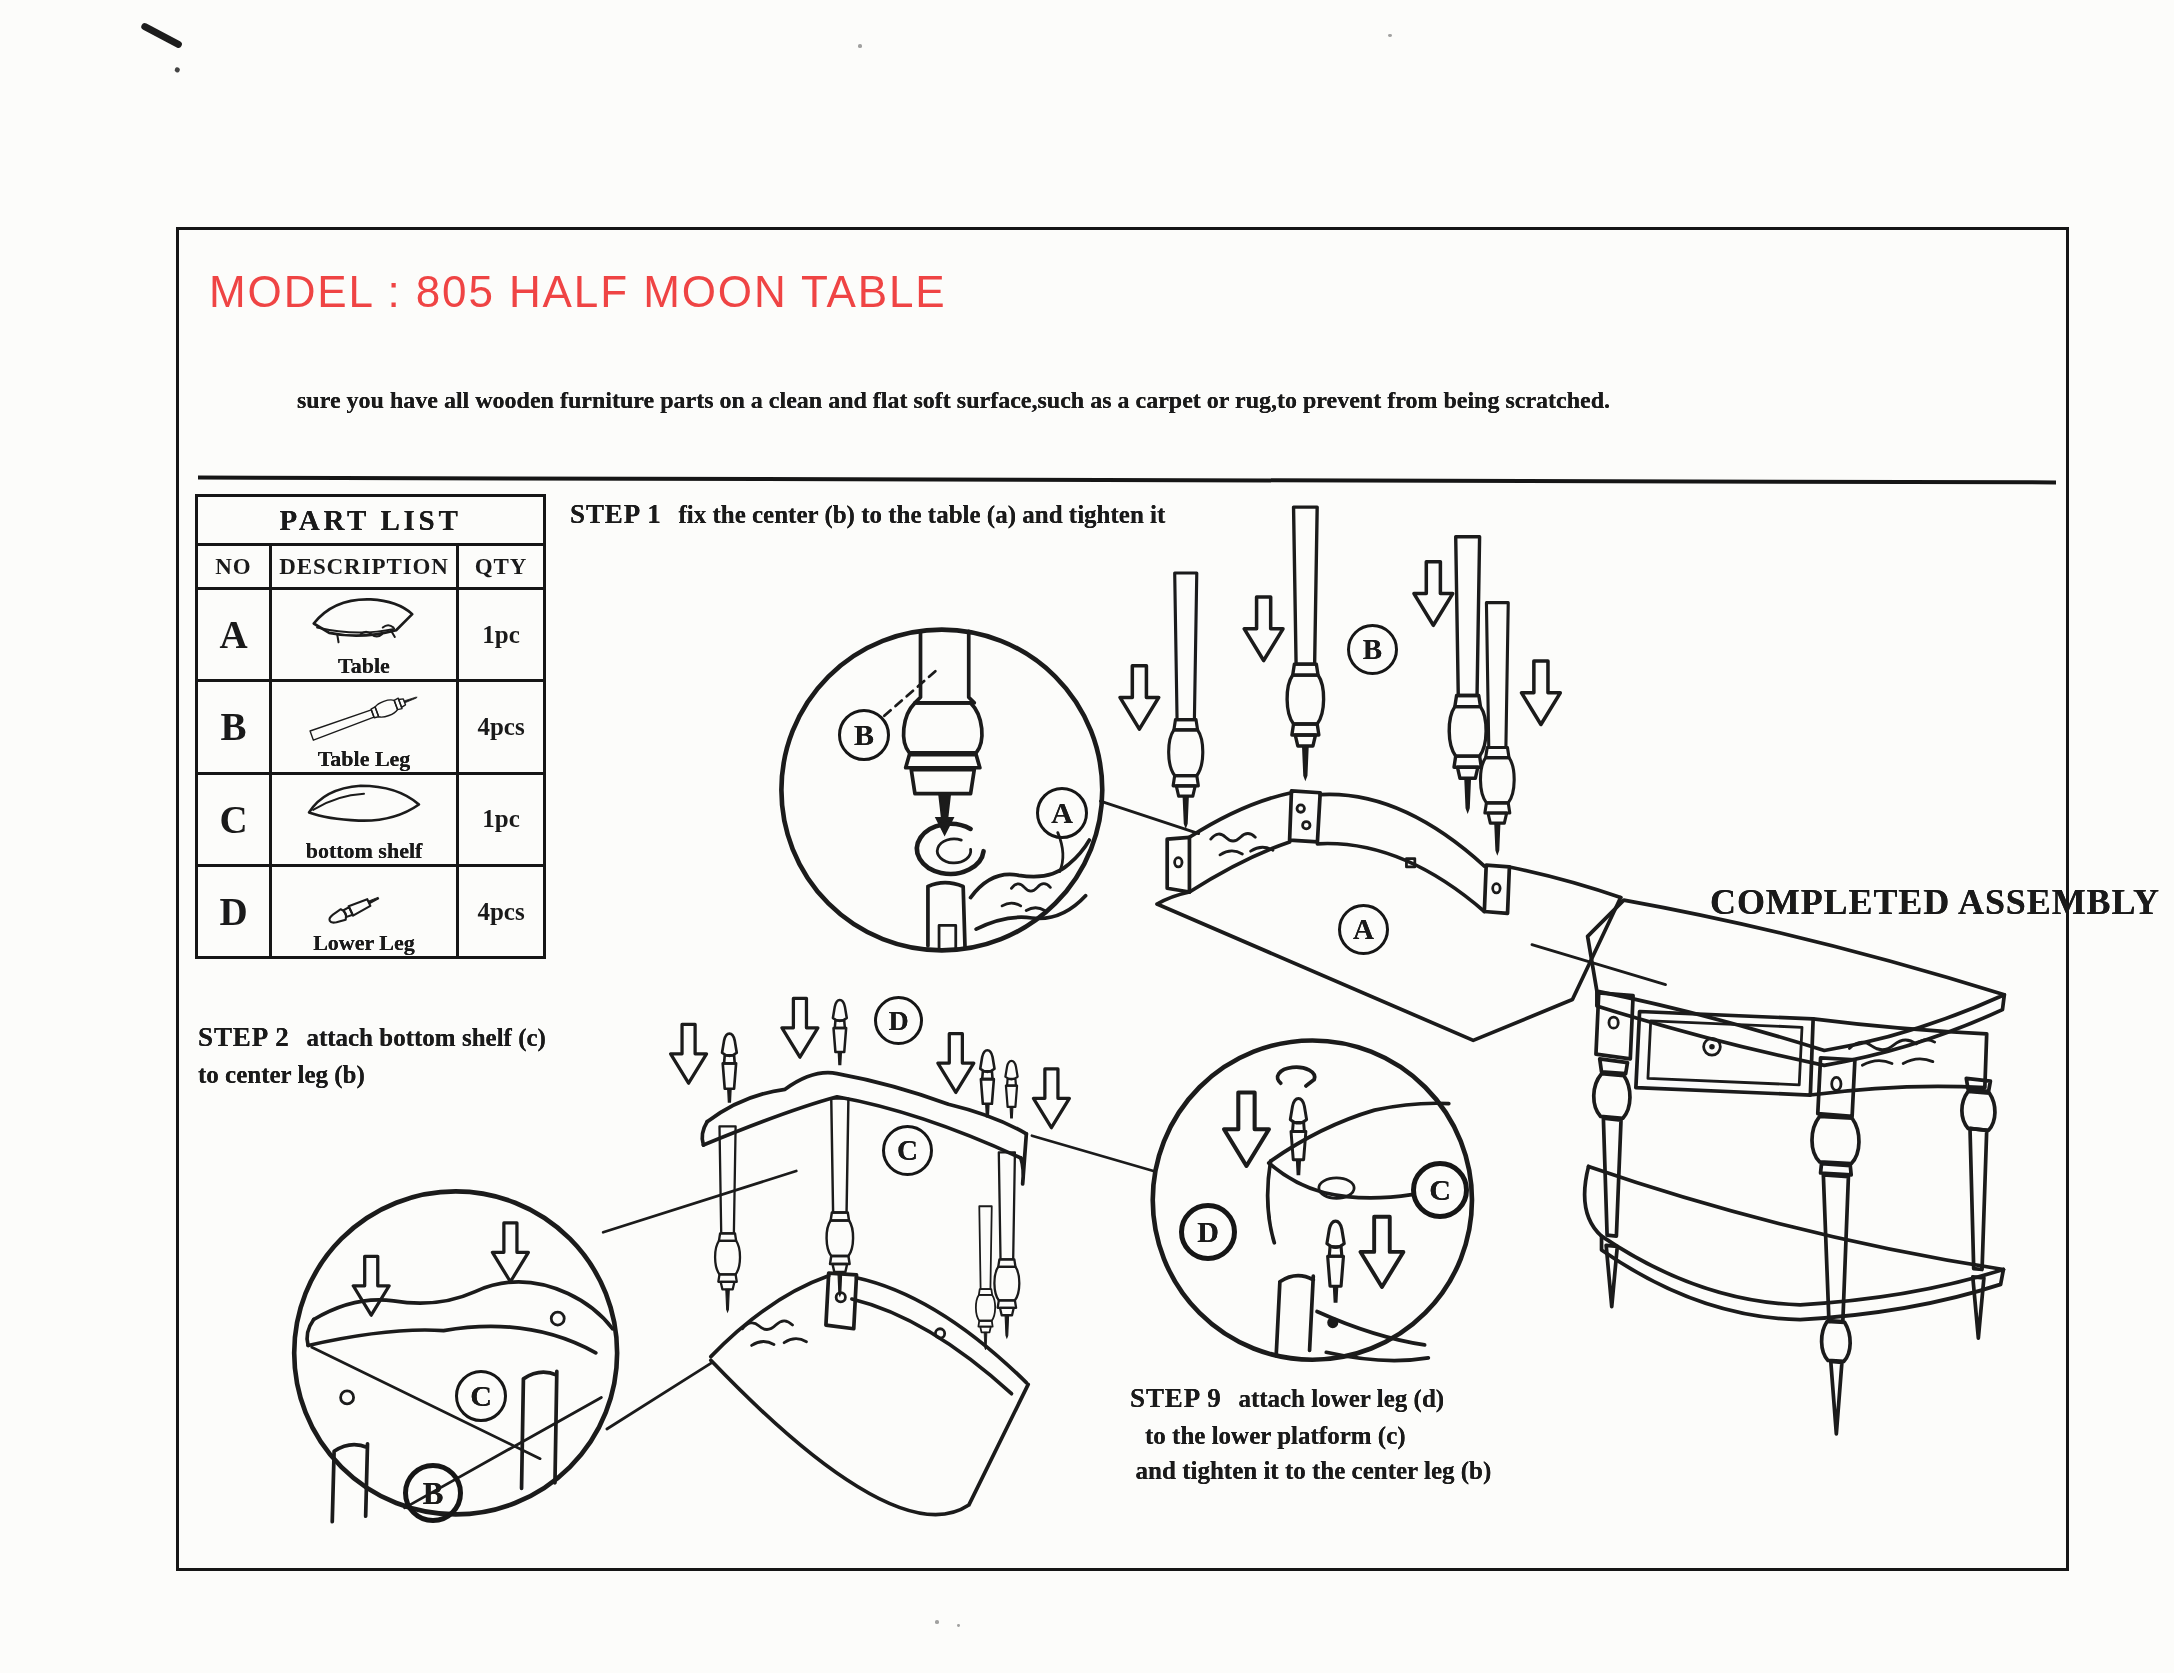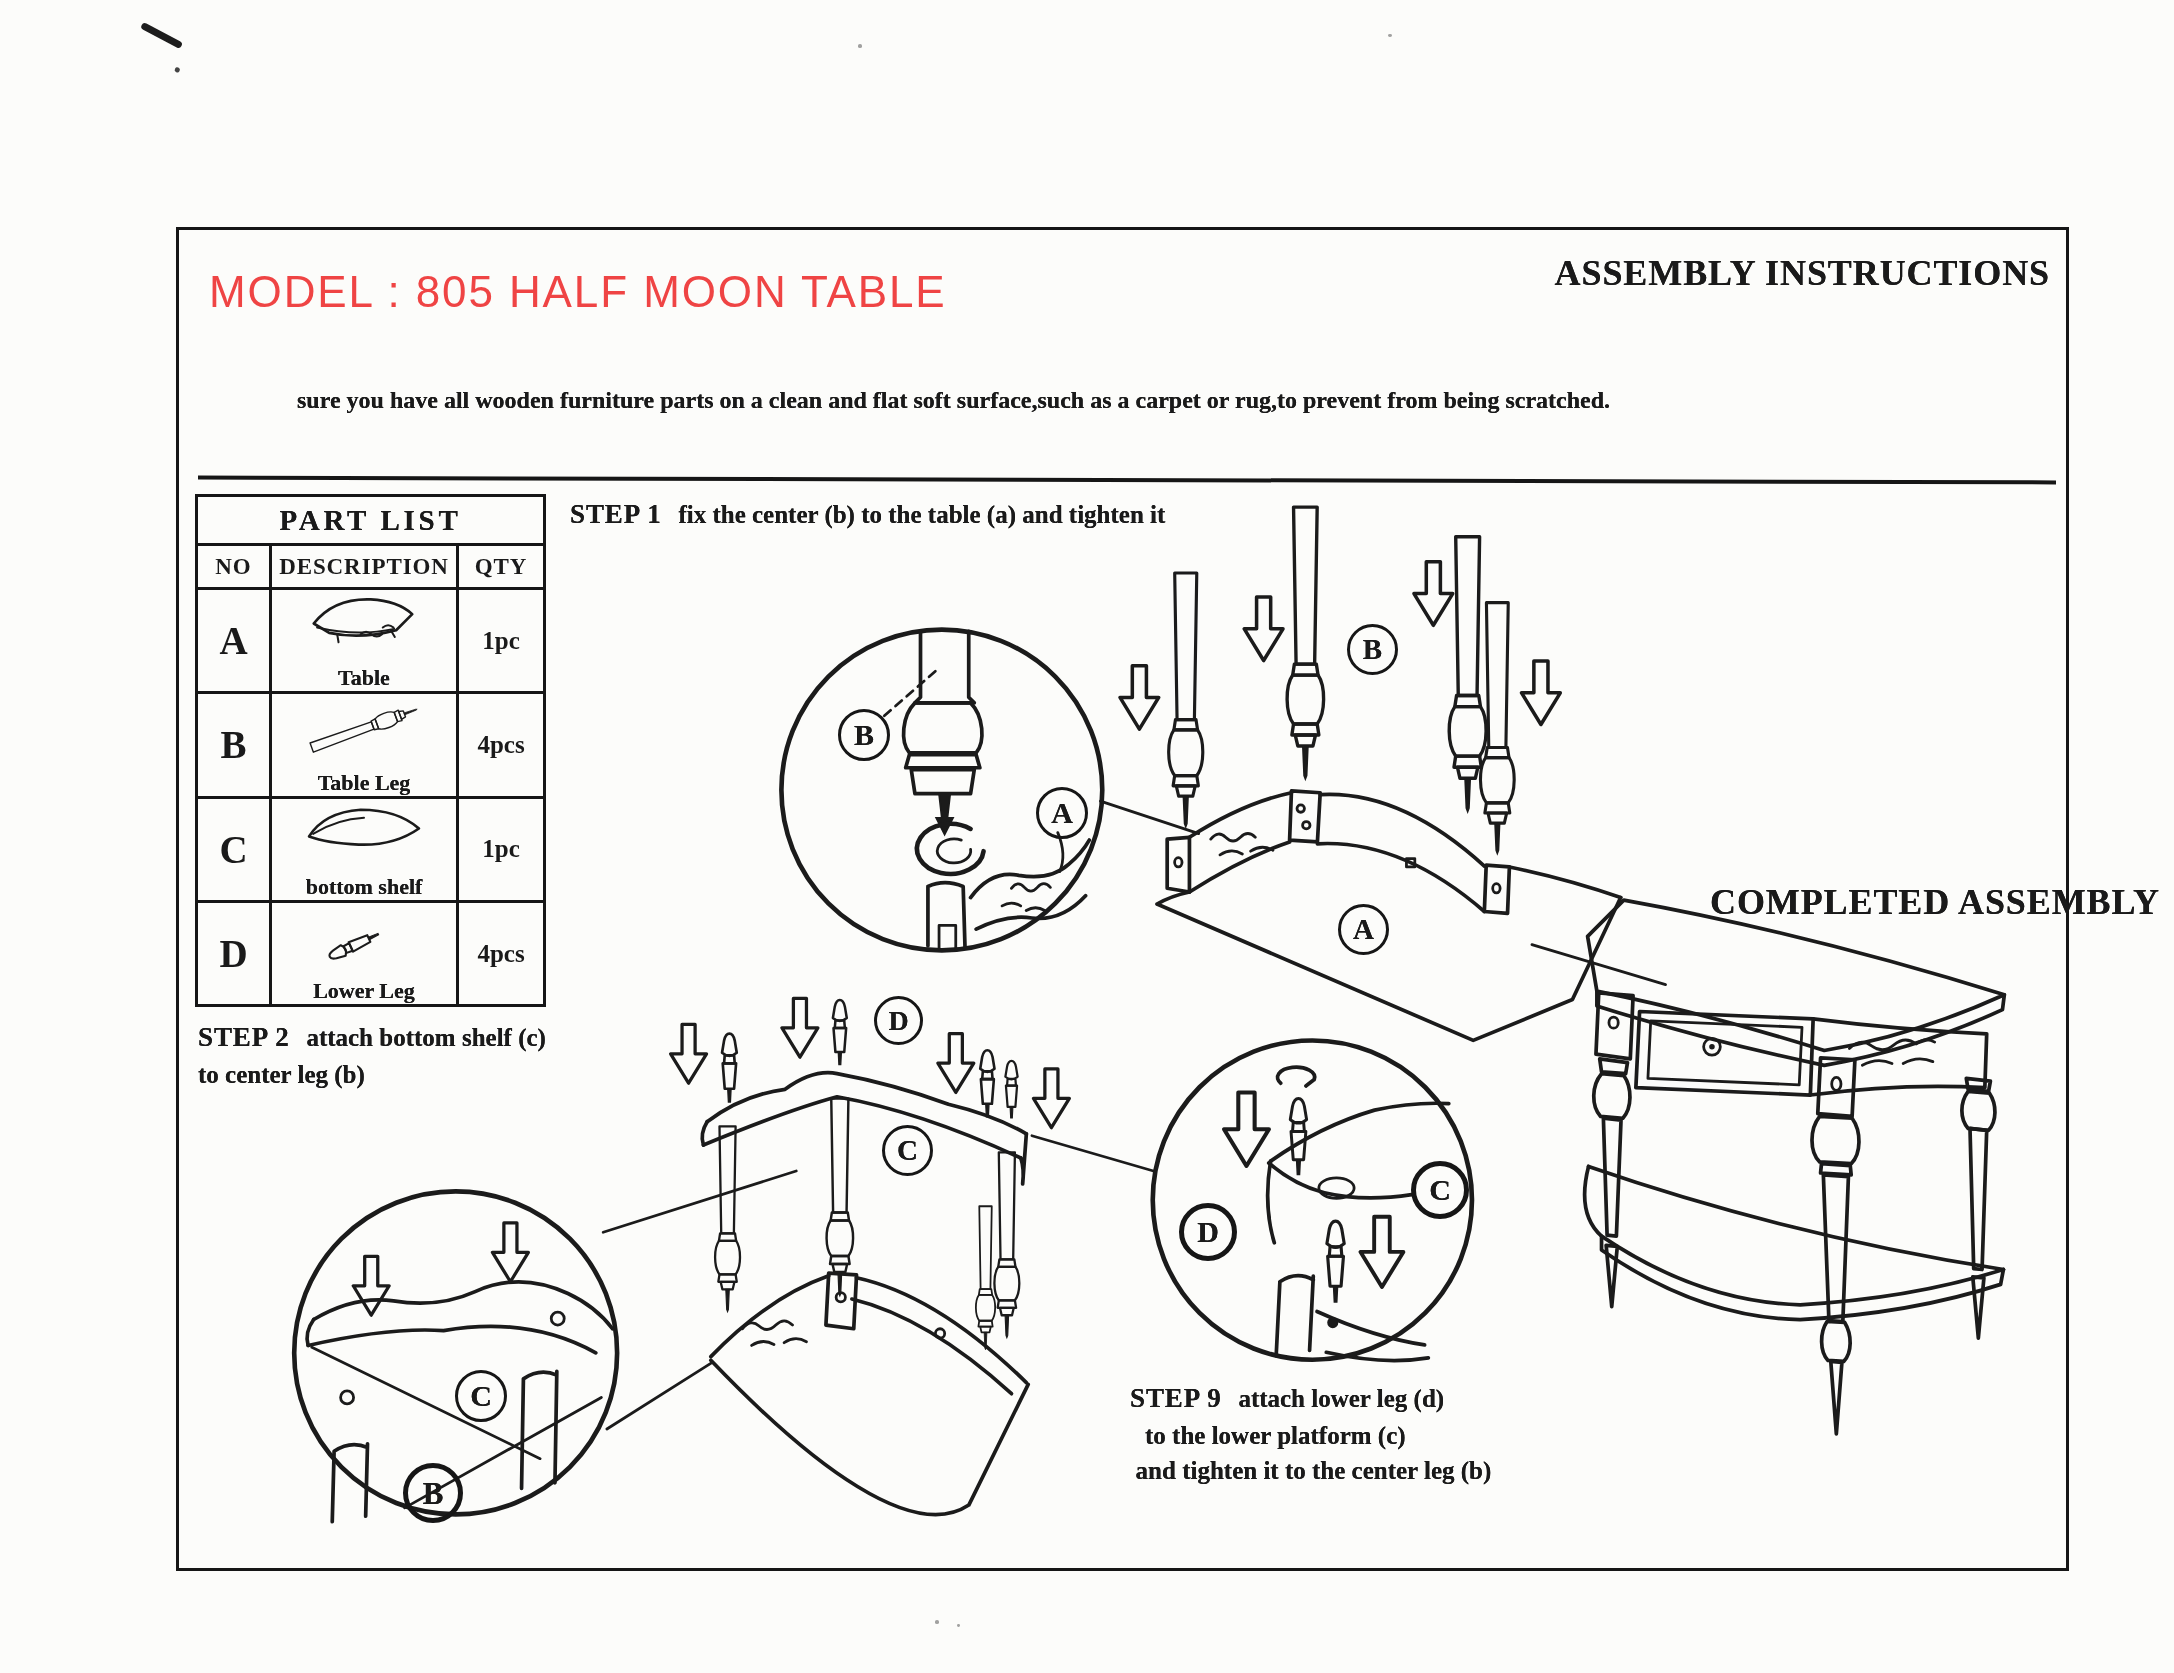--- a/index.html
+++ b/index.html
@@ -36,21 +36,21 @@
   table.plist { position:absolute; left:195px; top:494px; width:349px; height:448px;
     border-collapse:collapse; table-layout:fixed; }
   table.plist th, table.plist td { border:3.7px solid #161616; padding:0; text-align:center; }
   .plist-title { font-size:29px; font-weight:bold; letter-spacing:3.7px; height:46px;
     text-shadow:0 0 0.6px #1a1a1a; }
   tr.cols th { font-size:23px; font-weight:bold; height:41px; letter-spacing:0.9px; }
   col.c-no { width:74px; } col.c-desc { width:187px; } col.c-qty { width:87px; }
   td.pletter { font-size:39px; font-weight:bold; font-family:"Liberation Serif", serif; }
   td.pqty { font-size:25px; font-weight:bold; }
   td.pdesc { vertical-align:middle; }
-  .pdesc-inner { display:flex; flex-direction:column; align-items:center; justify-content:center;gap:12px; }
+  .pdesc-inner { display:flex; flex-direction:column; align-items:center; justify-content:center; }
   .plabel { font-size:22px; font-weight:bold; margin-top:-3.7px; text-shadow:0 0 0.5px #1a1a1a; }
   svg.psk { width:182px; height:67px; display:block; }
   
   .step { position:absolute; font-weight:bold; font-size:25px; text-shadow:0 0 0.6px #1a1a1a;
     white-space:nowrap; }
   .slabel { font-size:27px; letter-spacing:0.9px; margin-right:16.7px; }
   .step.s1 { left:570px; top:499px; }
   .step.s2 { left:198px; top:1018px; line-height:1.45; }
   .step.s3 { left:1130px; top:1380px; line-height:1.4; }
   .step .ind1 { margin-left:15px; } .step .ind2 { margin-left:5.6px; }
@@ -103,21 +103,20 @@
   <div class="stray-mark"></div>
   <div class="dot d1"></div>
   <div class="dot d2"></div>
   <div class="dot d3"></div>
   <div class="dot d4"></div>
 
   <div class="sheet-border"></div>
   <div class="hr"></div>
 
   <div class="model-title">MODEL : 805 HALF MOON TABLE</div>
-  <div class="doc-title">ASSEMBLY INSTRUCTIONS</div>
   <div class="intro l2">sure you have  all wooden furniture parts on a clean and flat soft surface,such as a carpet or rug,to prevent from being scratched.</div>
 
   <table class="plist">
     <colgroup>
         <col class="c-no">
         <col class="c-desc">
         <col class="c-qty">
       </colgroup>
     <thead>
       <tr>

